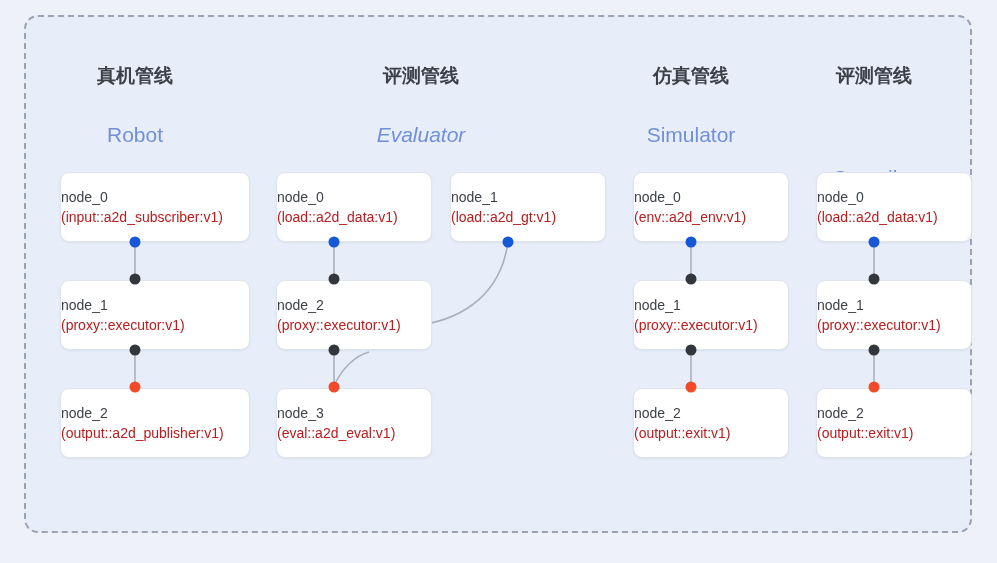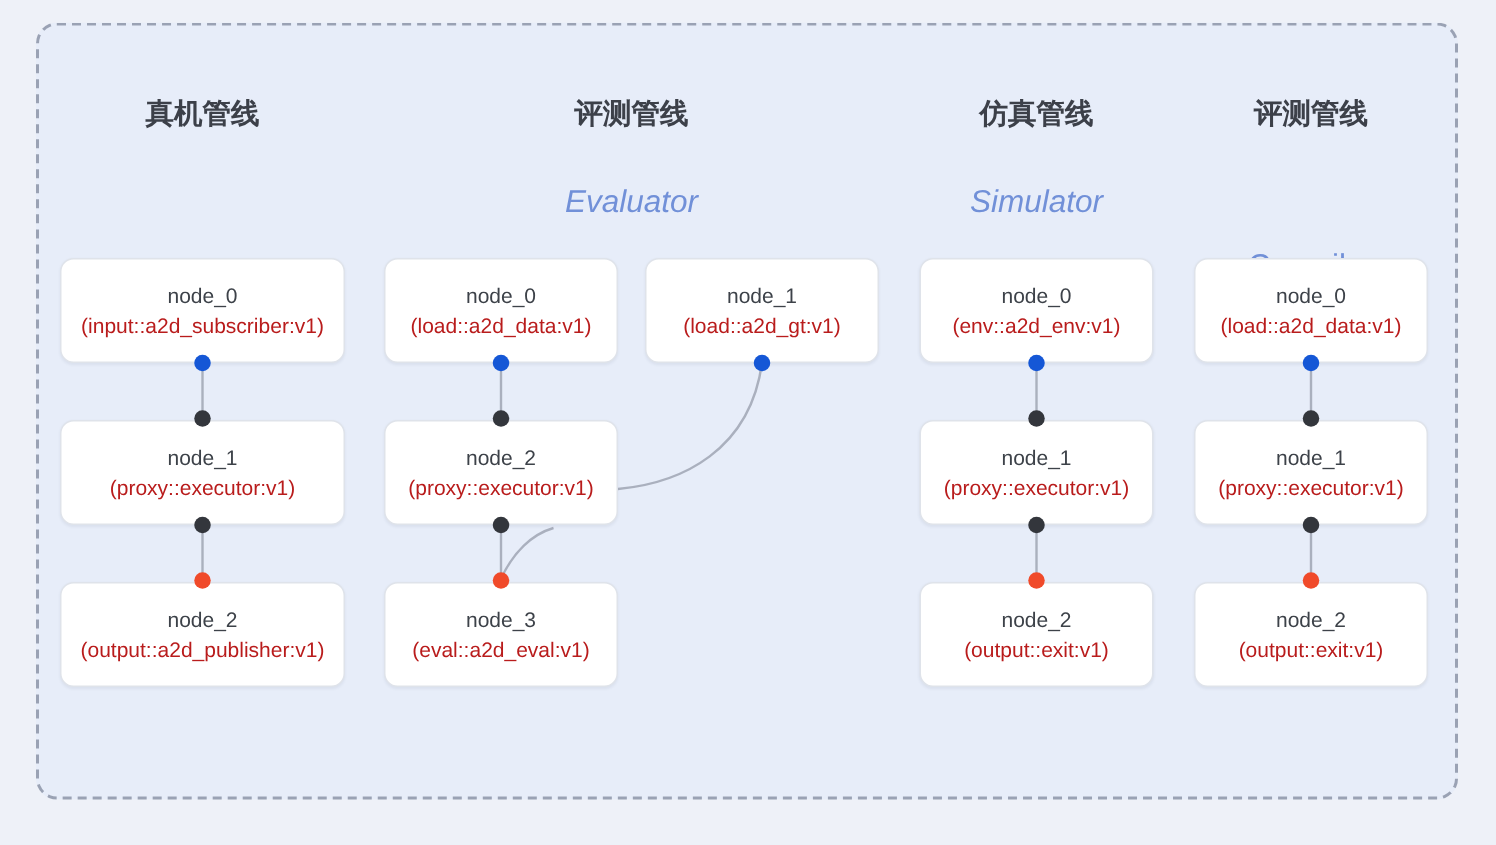--- a/index.html
+++ b/index.html
@@ -67,23 +67,24 @@
 
   .node {
     position: absolute;
     box-sizing: border-box;
     background: #ffffff;
     border: 1px solid #dfe3ea;
     border-radius: 9px;
     box-shadow: 0 1px 2px rgba(40,50,80,0.07);
     display: flex;
     flex-direction: column;
-    align-items: center;
+    align-items: flex-start;
     justify-content: center;
     z-index: 3;
+    margin-left: 20px;
   }
   .node .n-title {
     font-size: 14px;
     color: #3d4249;
     line-height: 20px;
     white-space: nowrap;
   }
   .node .n-sub {
     font-size: 14px;
     color: #b91c1c;
@@ -122,26 +123,27 @@
     <path d="M 369 352 C 355 356 342 368 334 386" fill="none" stroke="#aab0be" stroke-width="1.6"></path>
 
     <line x1="691" y1="242" x2="691" y2="278" stroke="#aab0be" stroke-width="1.6"></line>
     <line x1="691" y1="350" x2="691" y2="386" stroke="#aab0be" stroke-width="1.6"></line>
 
     <line x1="874" y1="242" x2="874" y2="278" stroke="#aab0be" stroke-width="1.6"></line>
     <line x1="874" y1="350" x2="874" y2="386" stroke="#aab0be" stroke-width="1.6"></line>
   </svg>
 
   <div class="col-title-cn" style="left:35px; top:63px; width:200px;">真机管线</div>
+  <div class="col-title-en" style="left:35px; top:123px; width:200px;">Robot</div>
 
   <div class="col-title-cn" style="left:321px; top:63px; width:200px;">评测管线</div>
   <div class="col-title-en" style="left:321px; top:123px; width:200px;font-style:italic;">Evaluator</div>
 
   <div class="col-title-cn" style="left:591px; top:63px; width:200px;">仿真管线</div>
-  <div class="col-title-en" style="left:591px; top:123px; width:200px;font-style:italic;">Simulator</div>
+  <div class="col-title-en" style="left:591px; top:123px; width:200px;">Simulator</div>
 
   <div class="col-title-cn" style="left:774px; top:63px; width:200px;">评测管线</div>
   <div class="col-title-en" style="left:774px; top:123px; width:200px;margin-top:43px;">Compiler</div>
 
   <div class="node" style="left:40px; top:172px; width:190px; height:70px;">
     <div class="n-title">node_0</div>
     <div class="n-sub">(input::a2d_subscriber:v1)</div>
   </div>
   <div class="node" style="left:40px; top:280px; width:190px; height:70px;">
     <div class="n-title">node_1</div>

